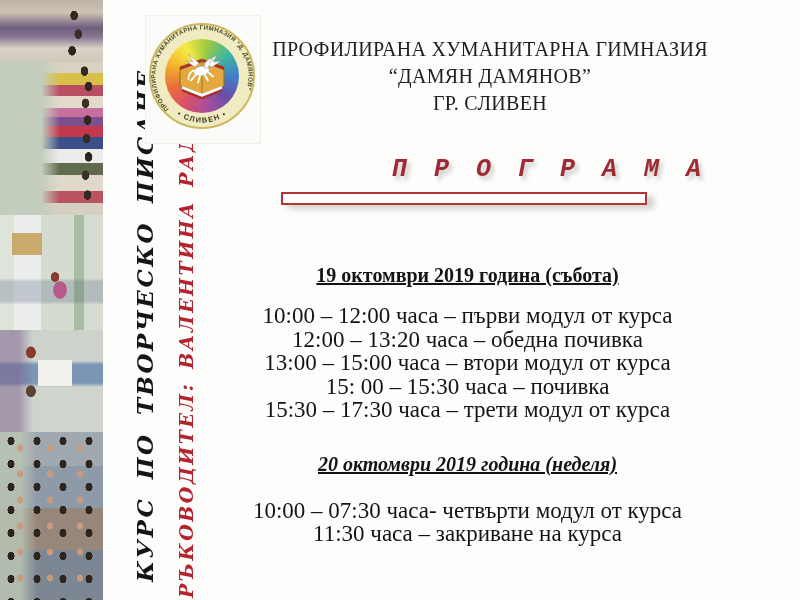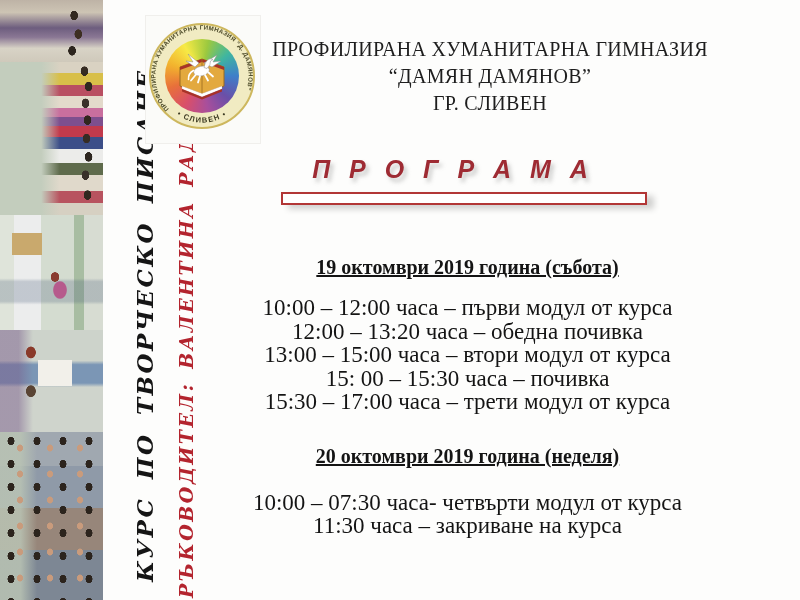--- a/index.html
+++ b/index.html
@@ -64,33 +64,33 @@
   .ring-text{font-family:"Liberation Sans", sans-serif;font-weight:bold;font-size:6.2px;
     letter-spacing:0.3px;fill:#4c4a28;}
   .ring-city{font-family:"Liberation Sans", sans-serif;font-weight:bold;font-size:7.5px;
     letter-spacing:1.2px;fill:#3c3a22;}
 
   
   .school-title{position:absolute;left:250px;top:36px;width:480px;text-align:center;
     color:#1e1e1e;font-size:20px;line-height:27px;letter-spacing:0.3px;}
 
   
-  .program-heading{position:absolute;left:218px;top:155px;width:470px;text-align:center;
-    font-family:Liberation Sans, sans-serif;font-style:italic;font-weight:bold;
+  .program-heading{position:absolute;left:237px;top:155px;width:470px;text-align:right;
+    font-family:Liberation Mono, monospace;font-style:italic;font-weight:bold;
     font-size:25px;letter-spacing:6px;color:#9e2b33;
     text-shadow:3px 4px 4px rgba(110,110,110,0.35);}
   .program-box{position:absolute;left:281px;top:192px;width:362px;height:9px;
     background:#ffffff;border:2px solid #b23636;
     box-shadow:7px 4px 6px rgba(0,0,0,0.18);}
 
   
   .schedule{position:absolute;left:235px;top:247px;width:465px;text-align:center;color:#141414;}
   .day-heading{font-weight:bold;text-decoration:underline;font-size:20px;
-    line-height:25px;margin:8px 0 16px 0;}
-  .day2 .day-heading{margin-top:30px;margin-bottom:22px;}
+    line-height:25px;margin:16px 0 16px 0;}
+  .day2 .day-heading{margin-top:30px;margin-bottom:22px;font-style:italic;}
   .sched-item{font-size:23px;line-height:23.5px;}
 </style>
 </head>
 <body>
 
 <div class="stage">
 
   <div class="photo-strip">
     <div class="photo p1"></div>
     <div class="photo p2"></div>
@@ -146,21 +146,21 @@
   <div class="program-heading">П Р О Г Р А М А</div>
   <div class="program-box"></div>
 
   <div class="schedule">
     <div class="day1">
       <div class="day-heading">19 октомври 2019 година (събота)</div>
       <div class="sched-item">10:00 – 12:00 часа – първи модул от курса</div>
       <div class="sched-item">12:00 – 13:20 часа – обедна почивка</div>
       <div class="sched-item">13:00 – 15:00 часа – втори модул от курса</div>
       <div class="sched-item">15: 00 – 15:30 часа – почивка</div>
-      <div class="sched-item">15:30 – 17:00 часа – трети модул от курса</div>
+      <div class="sched-item">15:30 – 17:30 часа – трети модул от курса</div>
     </div>
     <div class="day2">
       <div class="day-heading">20 октомври 2019 година (неделя)</div>
       <div class="sched-item">10:00 – 07:30 часа- четвърти модул от курса</div>
       <div class="sched-item">11:30 часа – закриване на курса</div>
     </div>
   </div>
 
 </div>
 

